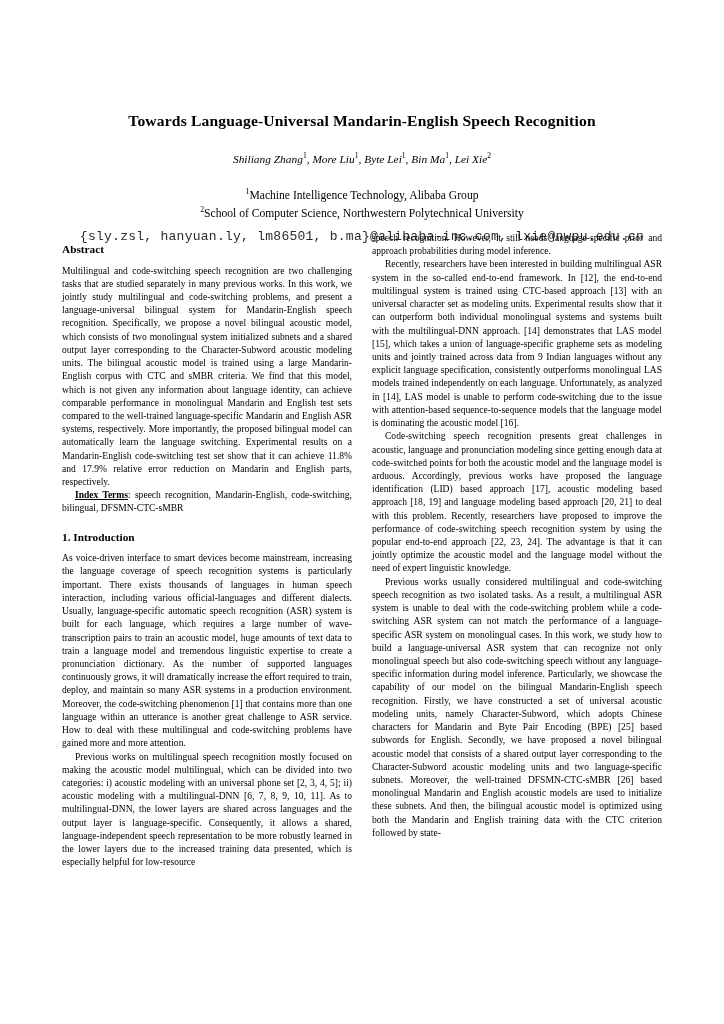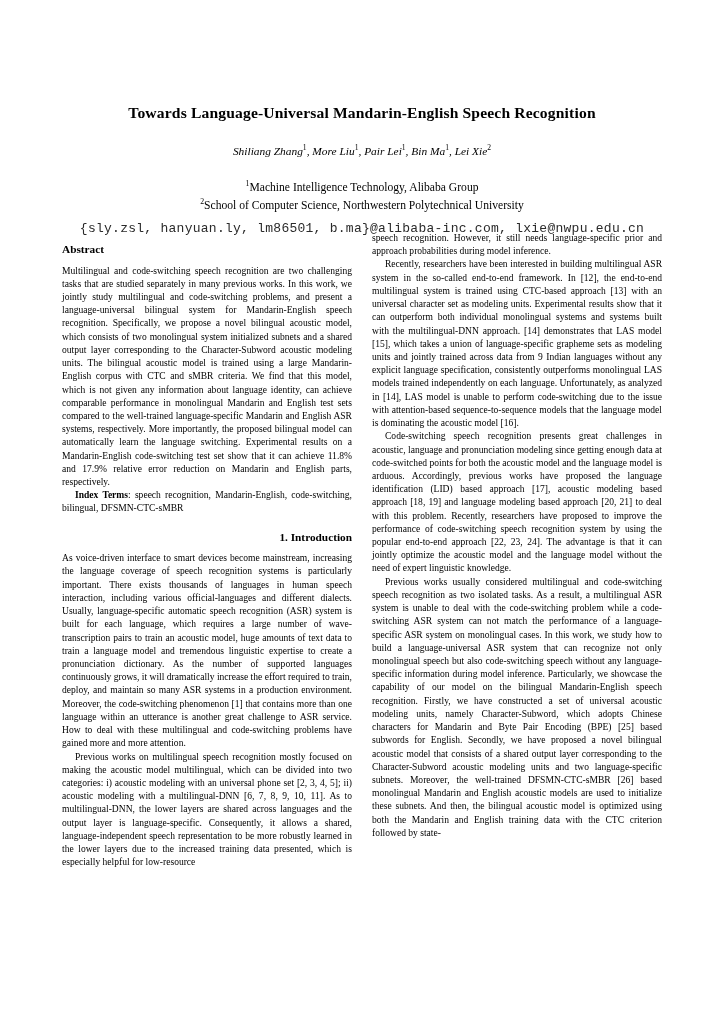--- a/index.html
+++ b/index.html
@@ -27,21 +27,21 @@
   
   .header {
     padding: 103px 60px 0 60px;
     text-align: center;
   }
   .paper-title {
     font-size: 15.6px;
     font-weight: bold;
     line-height: 1.25;
     letter-spacing: 0.01em;
-    margin: 0;
+    margin: 8px;
   }
   .authors {
     font-style: italic;
     font-size: 11.4px;
     margin: 21px 0 0 0;
     line-height: 1.3;
   }
   .authors sup { font-style: normal; font-size: 7.6px; vertical-align: super; }
   .affiliations {
     margin: 19px 0 0 0;
@@ -76,46 +76,46 @@
     hyphens: manual;
   }
   .sec-head {
     text-align: left;
     font-weight: bold;
     font-size: 11.3px;
     margin: 12px 0 7px 0;
     line-height: 1.2;
   }
   .sec-head-num {
-    text-align: right;
+    text-align: left;
     font-weight: bold;
     font-size: 11.3px;
     margin: 16px 0 7px 0;
     line-height: 1.2;
   }
   p.para {
     margin: 0;
     text-indent: 13px;
   }
   p.para.noindent { text-indent: 0; }
   p.para + p.para { margin-top: 0; }
   .it { }
-  .bd { font-weight: bold; }
+  .bd { font-weight: bold; text-decoration: underline; }
   .idx { margin: 0; text-indent: 0; }
 </style>
 </head>
 <body>
 
 <div class="page">
 
   <div class="header">
     <h1 class="paper-title">Towards Language-Universal Mandarin-English Speech Recognition</h1>
 
     <div class="authors">
-      <span><span>Shiliang Zhang</span><sup>1</sup></span>, <span><span>More Liu</span><sup>1</sup></span>, <span><span>Pair Lei</span><sup>1</sup></span>, <span><span>Bin Ma</span><sup>1</sup></span>, <span><span>Lei Xie</span><sup>2</sup></span>
+      <span><span>Shiliang Zhang</span><sup>1</sup></span>, <span><span>More Liu</span><sup>1</sup></span>, <span><span>Byte Lei</span><sup>1</sup></span>, <span><span>Bin Ma</span><sup>1</sup></span>, <span><span>Lei Xie</span><sup>2</sup></span>
     </div>
 
     <div class="affiliations">
       <span class="aff-line"><sup>1</sup><span>Machine Intelligence Technology, Alibaba Group</span></span>
       <span class="aff-line"><sup>2</sup><span>School of Computer Science, Northwestern Polytechnical University</span></span>
     </div>
 
     <div class="emails">{sly.zsl, hanyuan.ly, lm86501, b.ma}@alibaba-inc.com, lxie@nwpu.edu.cn</div>
   </div>
 

